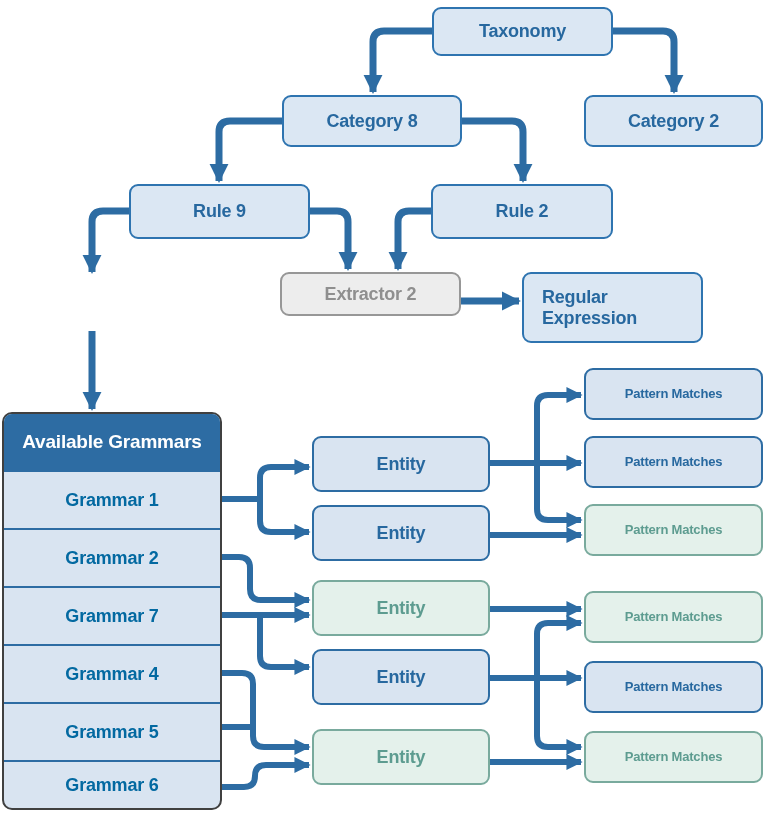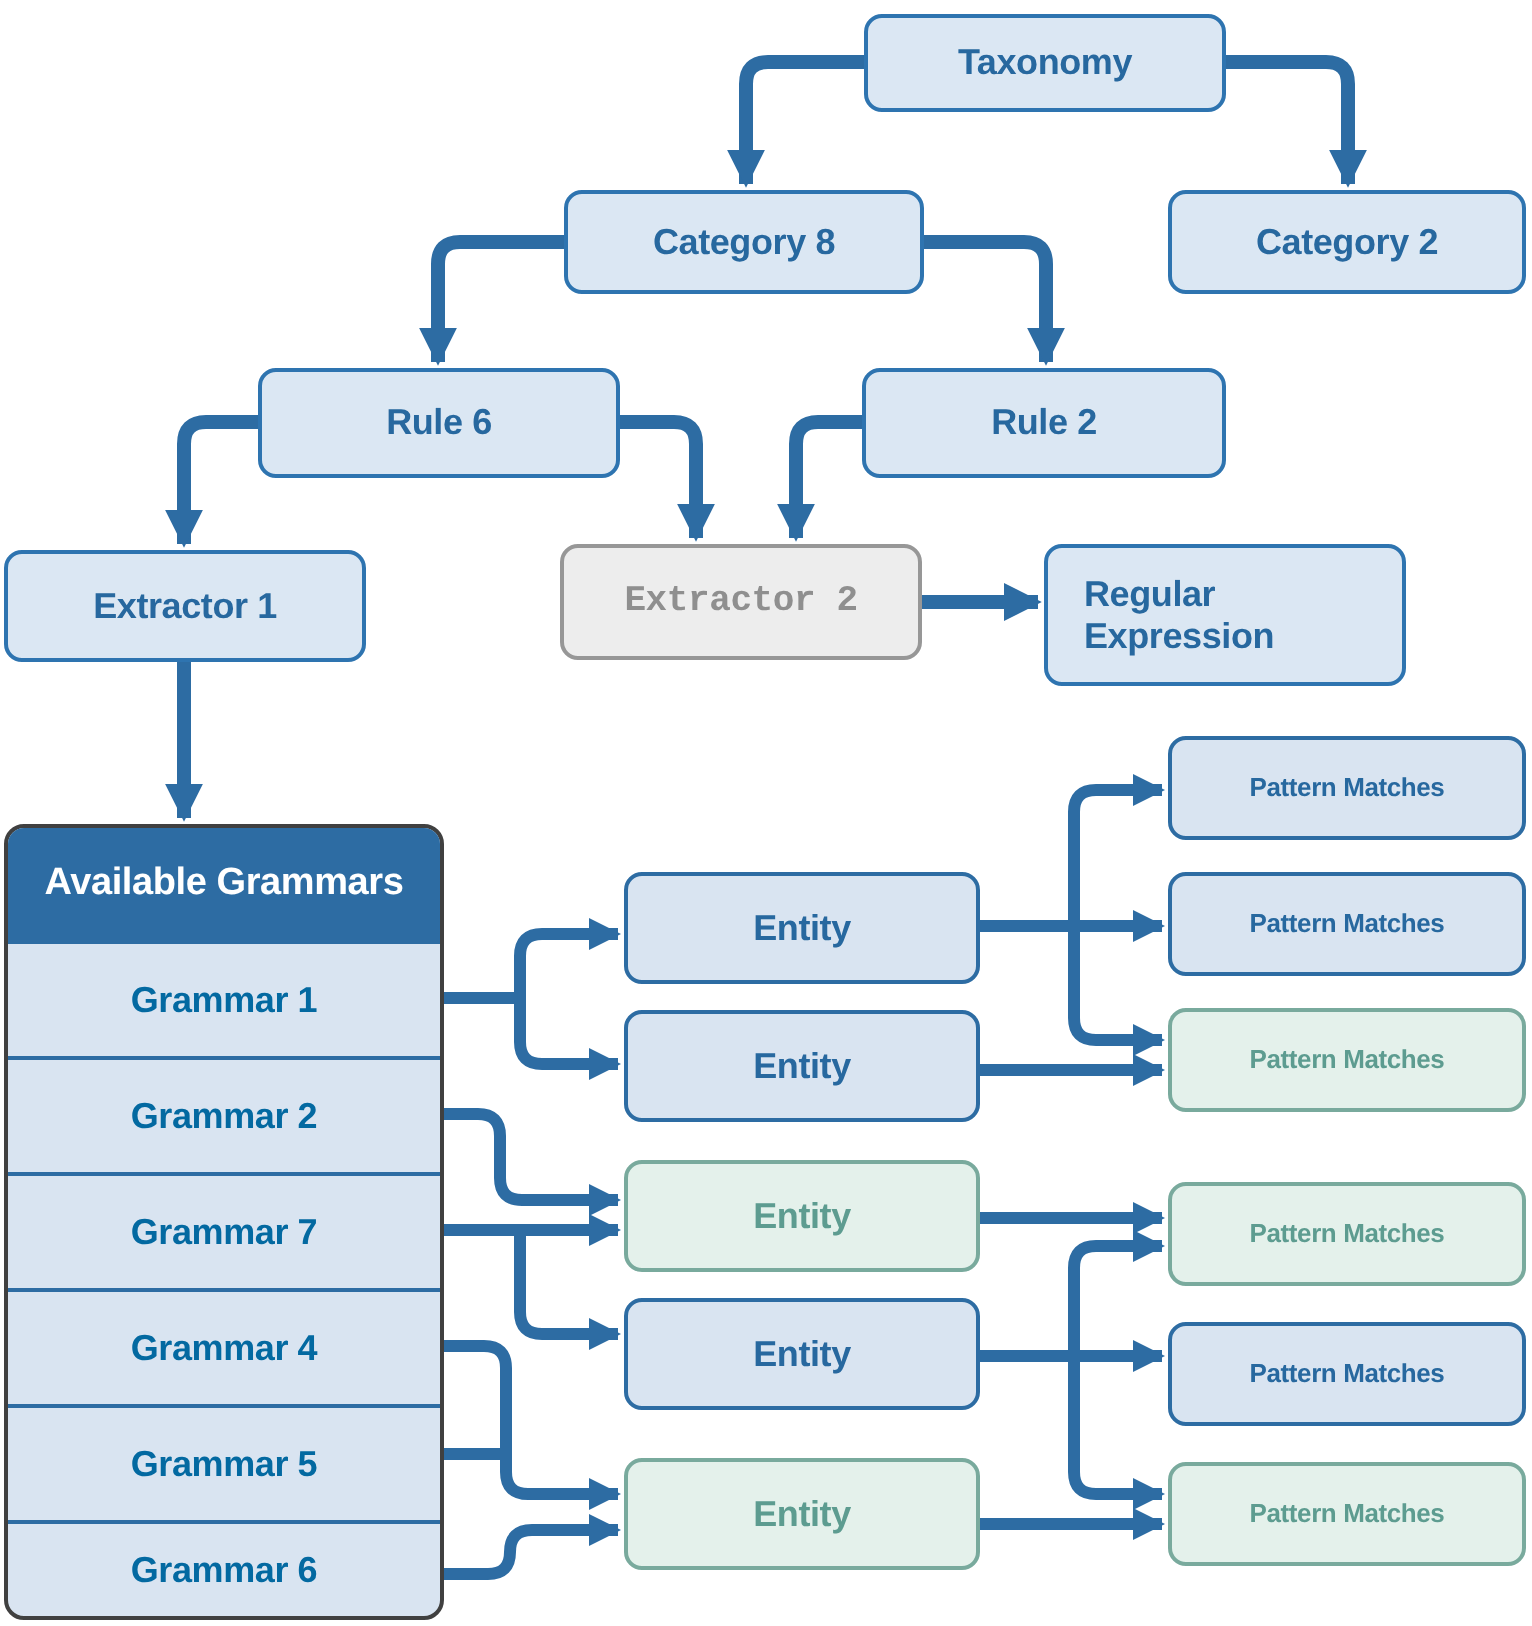--- a/index.html
+++ b/index.html
@@ -73,24 +73,23 @@
         <path marker-end="url(#ah)" d="M537,678 L537,634 Q537,623 548,623 L581,623"></path>
         <path marker-end="url(#ah)" d="M537,678 L537,736 Q537,747 548,747 L581,747"></path>
         <path marker-end="url(#ah)" d="M490,762 L581,762"></path>
       </g>
     </g>
   </svg>
 
   <div class="node top" style="left:432px;top:7px;width:181px;height:49px;">Taxonomy</div>
   <div class="node top" style="left:282px;top:95px;width:180px;height:52px;">Category 8</div>
   <div class="node top" style="left:584px;top:95px;width:179px;height:52px;">Category 2</div>
-  <div class="node top" style="left:129px;top:184px;width:181px;height:55px;">Rule 6</div>
+  <div class="node top" style="left:129px;top:184px;width:181px;height:55px;">Rule 9</div>
   <div class="node top" style="left:431px;top:184px;width:182px;height:55px;">Rule 2</div>
-  <div class="node top" style="left:2px;top:275px;width:181px;height:56px;">Extractor 1</div>
-  <div class="node gray" style="left:280px;top:272px;width:181px;height:58px;font-family:Liberation Mono, monospace;">Extractor 2</div>
+  <div class="node gray" style="left:280px;top:272px;width:181px;height:44px;">Extractor 2</div>
   <div class="node top regex" style="left:522px;top:272px;width:181px;height:71px;">Regular Expression</div>
 
   <div class="panel">
     <div class="panel-header">Available Grammars</div>
     <div class="panel-row">Grammar 1</div>
     <div class="panel-row">Grammar 2</div>
     <div class="panel-row">Grammar 7</div>
     <div class="panel-row">Grammar 4</div>
     <div class="panel-row">Grammar 5</div>
     <div class="panel-row last">Grammar 6</div>

